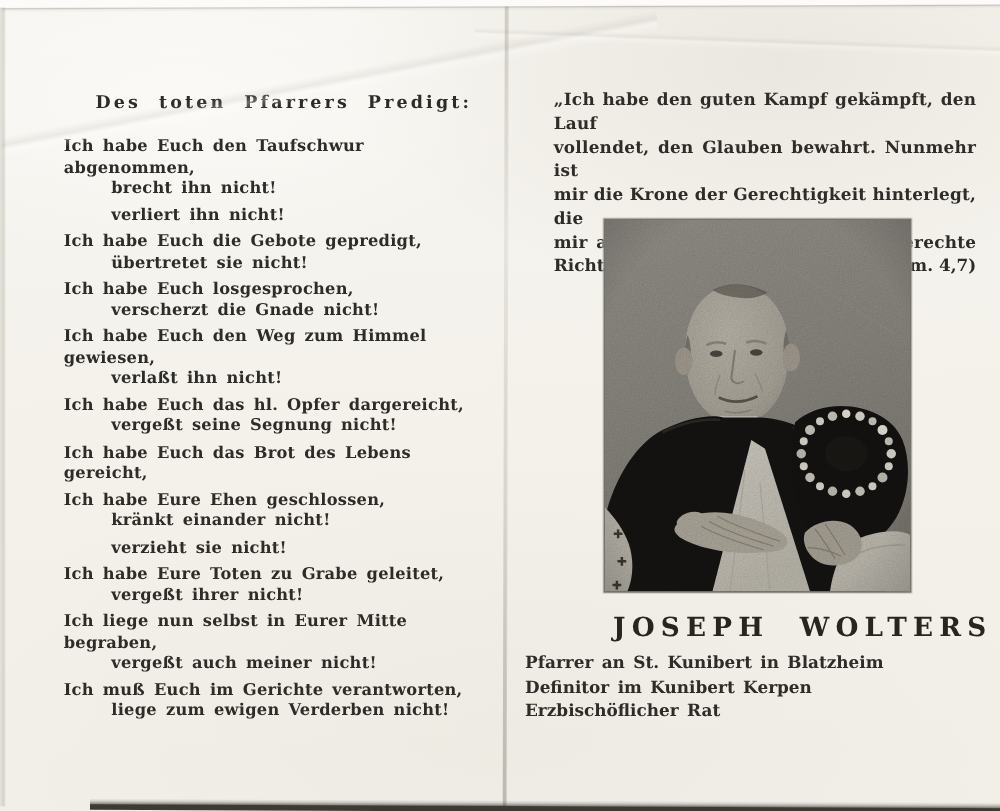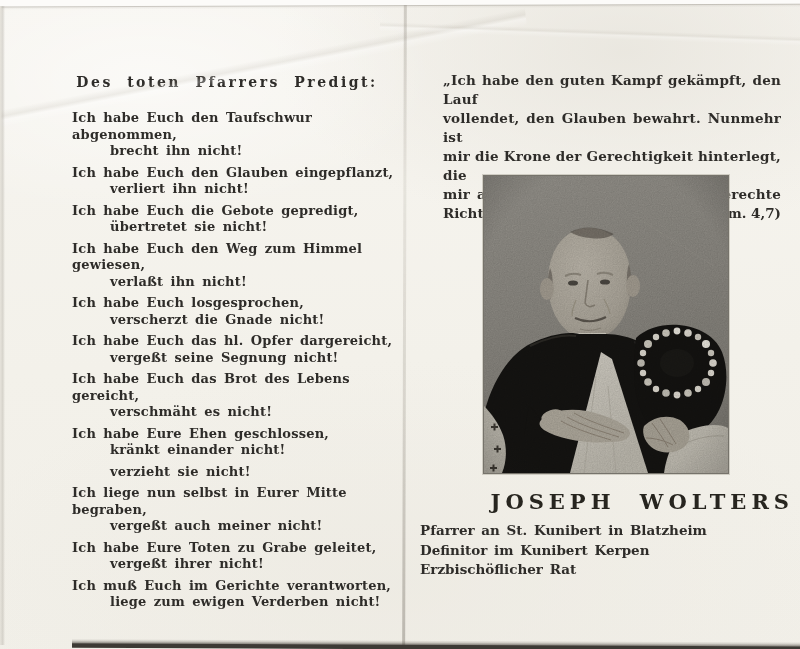--- a/index.html
+++ b/index.html
@@ -30,21 +30,21 @@
     filter:blur(.4px);transform:rotate(.15deg);}
   .crease{position:absolute;pointer-events:none;}
   .crease.c1{left:-30px;top:8px;width:560px;height:120px;transform:rotate(-7deg);
     background:linear-gradient(176deg,transparent 46%,rgba(170,164,152,.16) 50%,rgba(255,255,255,.30) 52.5%,transparent 57%);}
   .crease.c2{left:380px;top:-12px;width:460px;height:90px;transform:rotate(4deg);
     background:linear-gradient(178deg,transparent 47%,rgba(170,164,152,.14) 50%,rgba(255,255,255,.26) 52%,transparent 56%);}
 
   
   .sermon-title{position:absolute;left:56px;top:74px;width:342px;text-align:center;
     font-weight:bold;font-size:14px;letter-spacing:2.5px;word-spacing:7px;}
-  .couplets{position:absolute;left:72px;top:110px;width:338px;}
+  .couplets{position:absolute;left:51px;top:110px;width:338px;}
   .couplet{margin-bottom:5px;}
   .couplet .l1{font-weight:bold;font-size:13px;line-height:16.5px;word-spacing:2.5px;letter-spacing:.2px;}
   .couplet .l2{font-weight:bold;font-size:13px;line-height:16.5px;word-spacing:2.5px;letter-spacing:.2px;padding-left:38px;}
   .imprint{position:absolute;left:60px;top:656px;width:340px;text-align:right;
     font-family:"DejaVu Sans","Liberation Sans",sans-serif;
     font-size:12px;color:#57544e;letter-spacing:.4px;}
 
   
   .quote{position:absolute;left:443px;top:71px;width:338px;font-weight:bold;font-size:13.5px;}
   .quote .q-line{text-align:justify;text-align-last:justify;line-height:19px;letter-spacing:.2px;}
@@ -64,57 +64,55 @@
 <div class="card">
 
   <div class="sermon-title">Des toten Pfarrers Predigt:</div>
 
   <div class="couplets">
     <div class="couplet">
       <div class="l1">Ich habe Euch den Taufschwur abgenommen,</div>
       <div class="l2">brecht ihn nicht!</div>
     </div>
     <div class="couplet">
-      <div class="l1">Ich habe Euch den Glauben eingepflanzt,</div>
       <div class="l2">verliert ihn nicht!</div>
     </div>
     <div class="couplet">
       <div class="l1">Ich habe Euch die Gebote gepredigt,</div>
       <div class="l2">übertretet sie nicht!</div>
     </div>
     <div class="couplet">
+      <div class="l1">Ich habe Euch losgesprochen,</div>
+      <div class="l2">verscherzt die Gnade nicht!</div>
+    </div>
+    <div class="couplet">
       <div class="l1">Ich habe Euch den Weg zum Himmel gewiesen,</div>
       <div class="l2">verlaßt ihn nicht!</div>
     </div>
     <div class="couplet">
-      <div class="l1">Ich habe Euch losgesprochen,</div>
-      <div class="l2">verscherzt die Gnade nicht!</div>
-    </div>
-    <div class="couplet">
       <div class="l1">Ich habe Euch das hl. Opfer dargereicht,</div>
       <div class="l2">vergeßt seine Segnung nicht!</div>
     </div>
     <div class="couplet">
       <div class="l1">Ich habe Euch das Brot des Lebens gereicht,</div>
-      <div class="l2">verschmäht es nicht!</div>
     </div>
     <div class="couplet">
       <div class="l1">Ich habe Eure Ehen geschlossen,</div>
       <div class="l2">kränkt einander nicht!</div>
     </div>
     <div class="couplet">
       <div class="l2">verzieht sie nicht!</div>
     </div>
     <div class="couplet">
+      <div class="l1">Ich habe Eure Toten zu Grabe geleitet,</div>
+      <div class="l2">vergeßt ihrer nicht!</div>
+    </div>
+    <div class="couplet">
       <div class="l1">Ich liege nun selbst in Eurer Mitte begraben,</div>
       <div class="l2">vergeßt auch meiner nicht!</div>
-    </div>
-    <div class="couplet">
-      <div class="l1">Ich habe Eure Toten zu Grabe geleitet,</div>
-      <div class="l2">vergeßt ihrer nicht!</div>
     </div>
     <div class="couplet">
       <div class="l1">Ich muß Euch im Gerichte verantworten,</div>
       <div class="l2">liege zum ewigen Verderben nicht!</div>
     </div>
   </div>
 
   <div class="imprint">Buchdruckerei P.Rey, Kerpen</div>
 
   <div class="quote">

